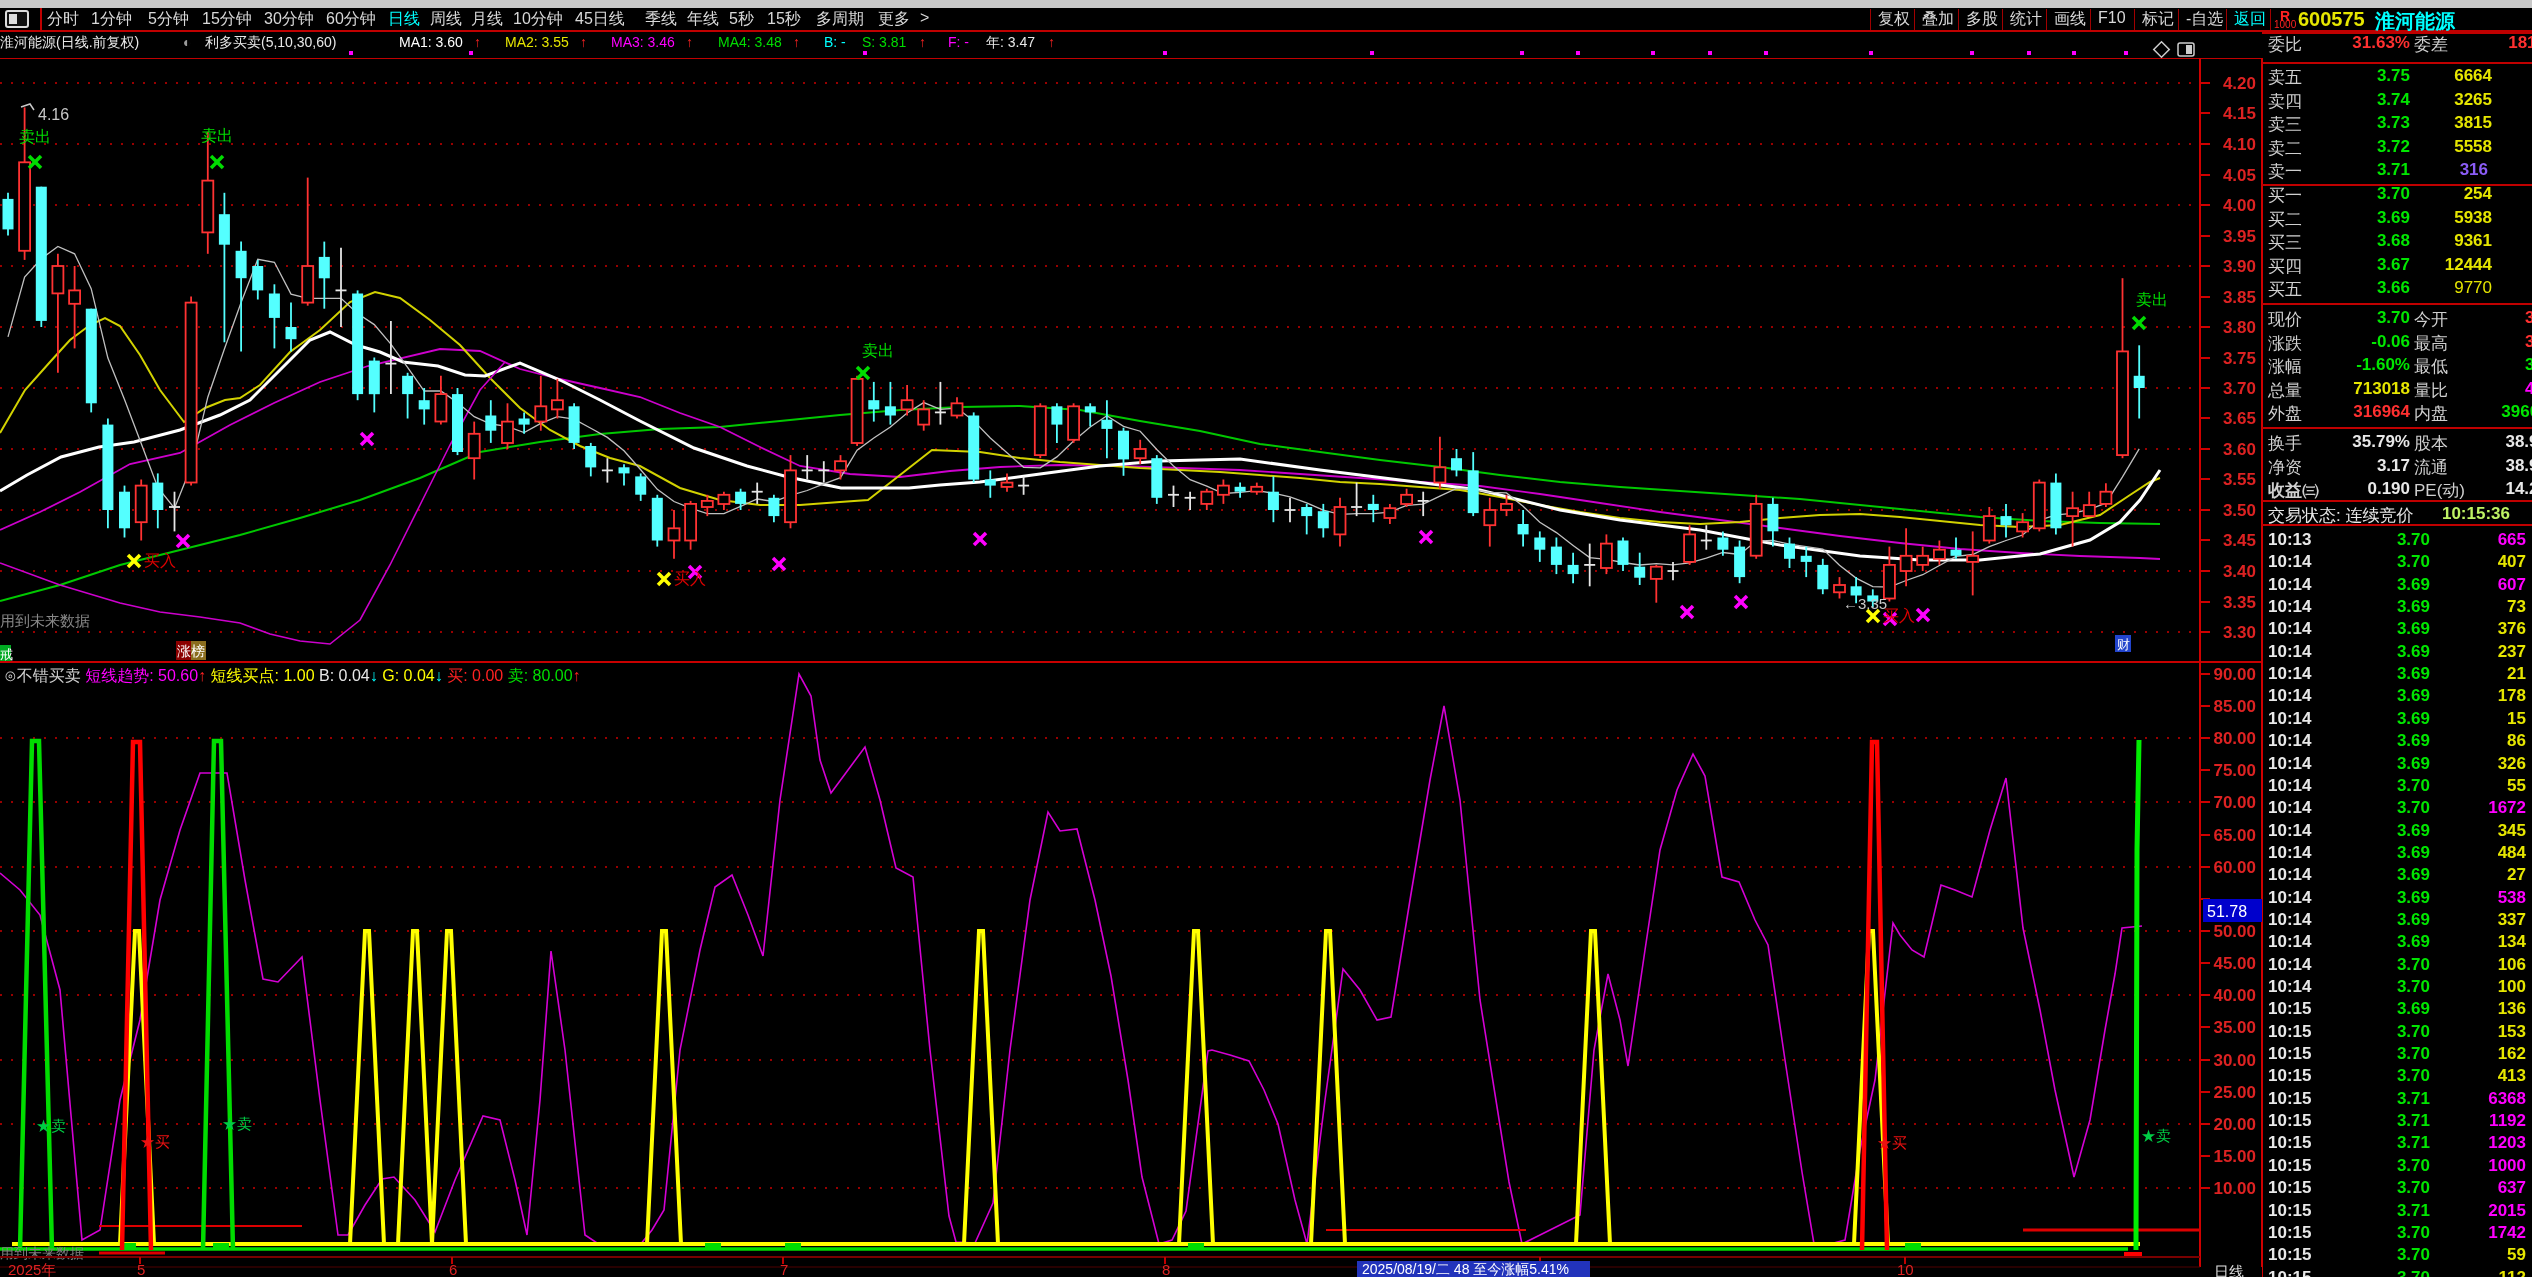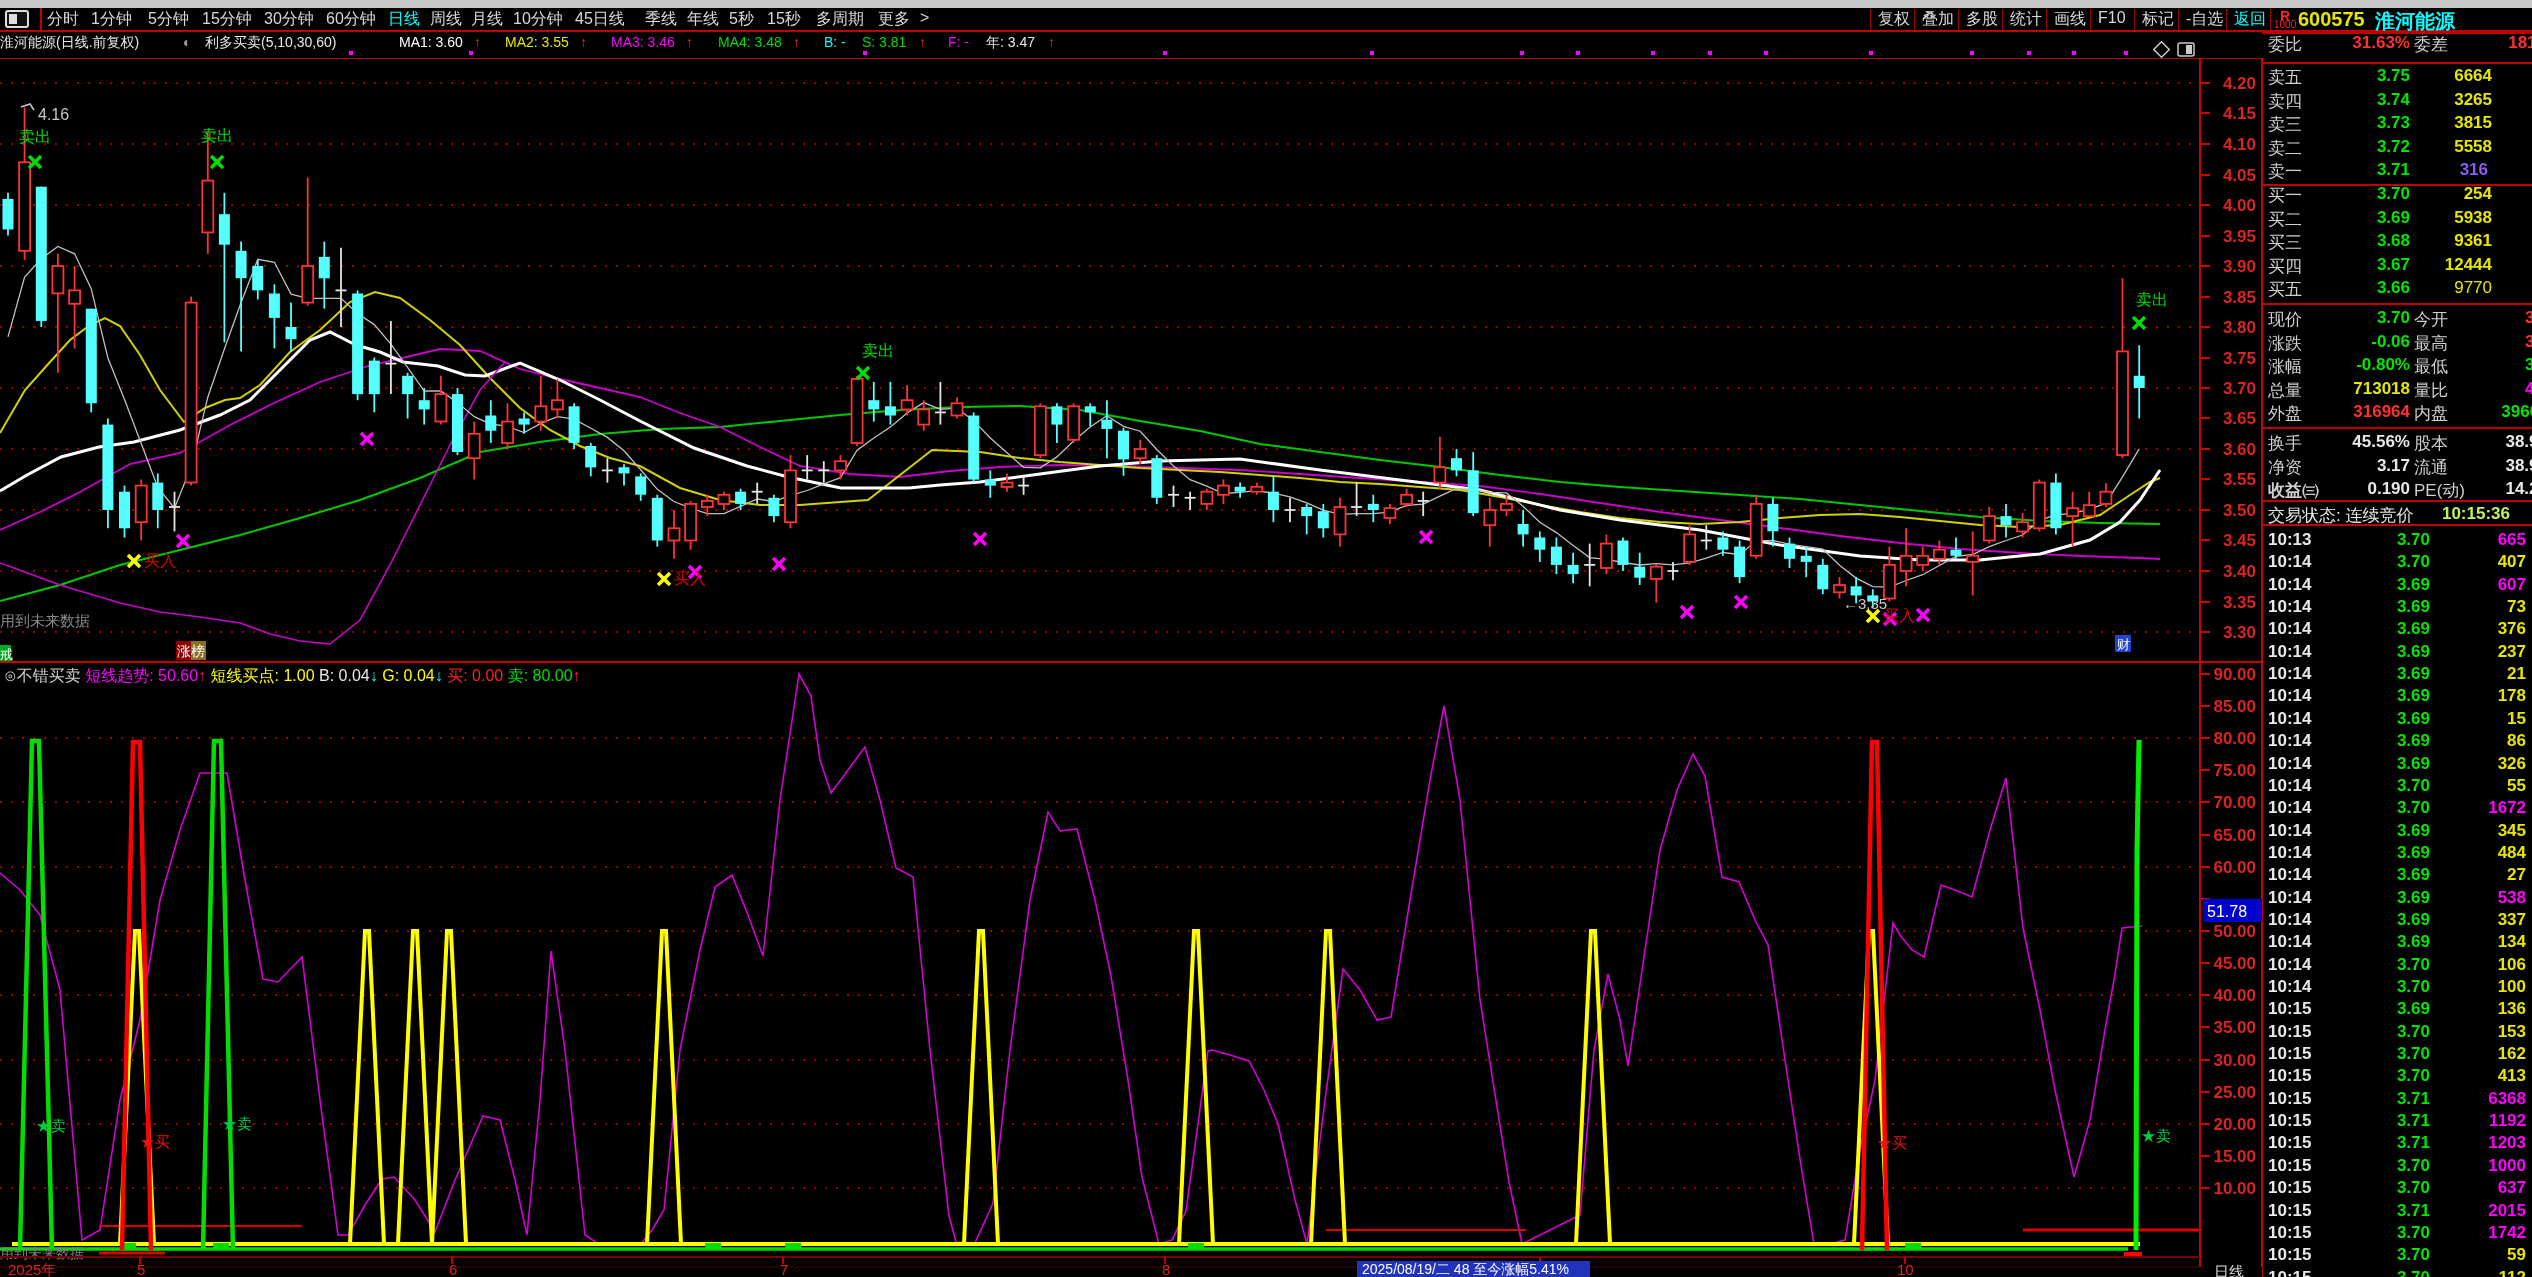--- a/index.html
+++ b/index.html
@@ -675,39 +675,39 @@
       <span style="position:absolute;right:-26px;color:#ff3030;font-weight:700">3.76</span>
     </div>
     <div style="position:absolute;top:331.6px;left:0;width:270px;height:22px">
       <span style="position:absolute;left:6px;color:#cfcfcf;font-weight:400">涨跌</span>
       <span style="position:absolute;right:122px;color:#00e600;font-weight:700">-0.06</span>
       <span style="position:absolute;left:152px;color:#cfcfcf;font-weight:400">最高</span>
       <span style="position:absolute;right:-26px;color:#ff3030;font-weight:700">3.76</span>
     </div>
     <div style="position:absolute;top:355.20000000000005px;left:0;width:270px;height:22px">
       <span style="position:absolute;left:6px;color:#cfcfcf;font-weight:400">涨幅</span>
-      <span style="position:absolute;right:122px;color:#00e600;font-weight:700">-0.80%</span>
+      <span style="position:absolute;right:122px;color:#00e600;font-weight:700">-1.60%</span>
       <span style="position:absolute;left:152px;color:#cfcfcf;font-weight:400">最低</span>
       <span style="position:absolute;right:-26px;color:#00e600;font-weight:700">3.69</span>
     </div>
     <div style="position:absolute;top:378.80000000000007px;left:0;width:270px;height:22px">
       <span style="position:absolute;left:6px;color:#cfcfcf;font-weight:400">总量</span>
       <span style="position:absolute;right:122px;color:#e6e600;font-weight:700">713018</span>
       <span style="position:absolute;left:152px;color:#cfcfcf;font-weight:400">量比</span>
       <span style="position:absolute;right:-26px;color:#ff00ff;font-weight:700">4.06</span>
     </div>
     <div style="position:absolute;top:402.4000000000001px;left:0;width:270px;height:22px">
       <span style="position:absolute;left:6px;color:#cfcfcf;font-weight:400">外盘</span>
       <span style="position:absolute;right:122px;color:#ff3030;font-weight:700">316964</span>
       <span style="position:absolute;left:152px;color:#cfcfcf;font-weight:400">内盘</span>
       <span style="position:absolute;right:-26px;color:#00e600;font-weight:700">396054</span>
     </div>
     <div style="position:absolute;top:432px;left:0;width:270px;height:22px">
       <span style="position:absolute;left:6px;color:#cfcfcf;font-weight:400">换手</span>
-      <span style="position:absolute;right:122px;color:#e8e8e8;font-weight:700">45.56%</span>
+      <span style="position:absolute;right:122px;color:#e8e8e8;font-weight:700">35.79%</span>
       <span style="position:absolute;left:152px;color:#cfcfcf;font-weight:400">股本</span>
       <span style="position:absolute;right:-16px;color:#e8e8e8;font-weight:700">38.96</span>
     </div>
     <div style="position:absolute;top:455.6px;left:0;width:270px;height:22px">
       <span style="position:absolute;left:6px;color:#cfcfcf;font-weight:400">净资</span>
       <span style="position:absolute;right:122px;color:#e8e8e8;font-weight:700">3.17</span>
       <span style="position:absolute;left:152px;color:#cfcfcf;font-weight:400">流通</span>
       <span style="position:absolute;right:-16px;color:#e8e8e8;font-weight:700">38.96</span>
     </div>
     <div style="position:absolute;top:479.20000000000005px;left:0;width:270px;height:22px">

